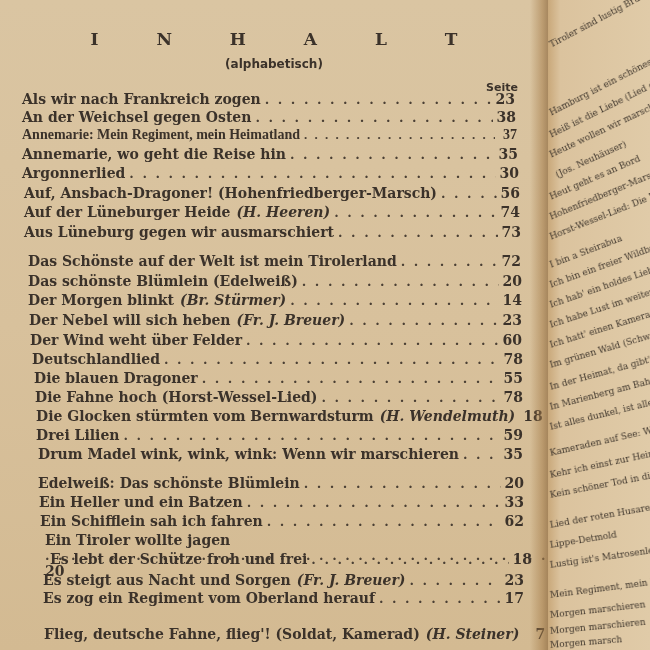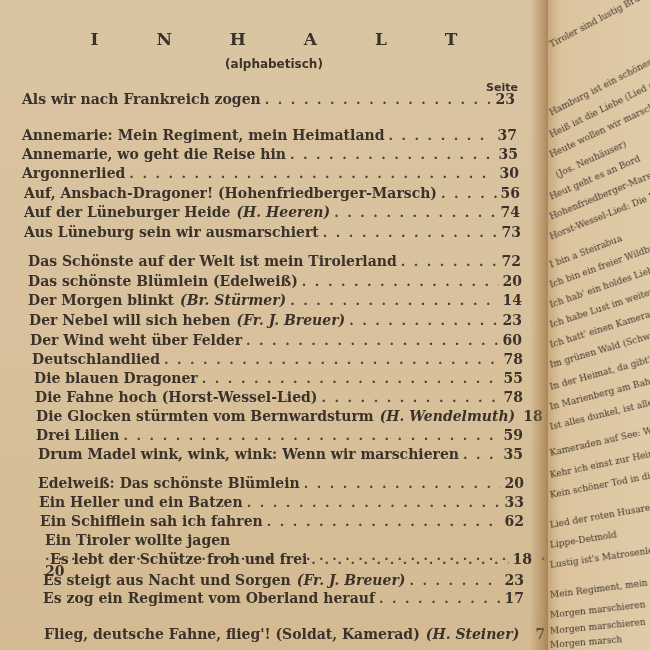--- a/index.html
+++ b/index.html
@@ -63,21 +63,26 @@
   <div class="title">I N H A L T</div>
   <div class="subtitle">(alphabetisch)</div>
   <div class="seite">Seite</div>
 
   <div class="toc-list" id="toc">
       <div class="toc-row" style="top: 91px; left: 22px; width: 493px;">
         <span class="toc-title">Als wir nach Frankreich zogen</span>
         <span class="toc-dots"></span>
         <span class="toc-page">23</span>
       </div>
-      <div class="toc-row" style="top: 127px; left: 22px; width: 495px;">
+      <div class="toc-row" style="top: 109px; left: 22px; width: 494px;">
+        <span class="toc-title">An der Weichsel gegen Osten</span>
+        <span class="toc-dots"></span>
+        <span class="toc-page">38</span>
+      </div>
+      <div class="toc-row" style="top: 127px; left: 22px; width: 495px; font-family: Liberation Serif, serif;">
         <span class="toc-title">Annemarie: Mein Regiment, mein Heimatland</span>
         <span class="toc-dots"></span>
         <span class="toc-page">37</span>
       </div>
       <div class="toc-row" style="top: 146px; left: 22px; width: 496px;">
         <span class="toc-title">Annemarie, wo geht die Reise hin</span>
         <span class="toc-dots"></span>
         <span class="toc-page">35</span>
       </div>
       <div class="toc-row" style="top: 165px; left: 22px; width: 497px;">
@@ -90,21 +95,21 @@
         <span class="toc-dots"></span>
         <span class="toc-page">56</span>
       </div>
       <div class="toc-row" style="top: 204px; left: 24px; width: 496px;">
         <span class="toc-title">Auf der Lüneburger Heide</span>
         <span class="toc-author">(H. Heeren)</span>
         <span class="toc-dots"></span>
         <span class="toc-page">74</span>
       </div>
       <div class="toc-row" style="top: 224px; left: 24px; width: 497px;">
-        <span class="toc-title">Aus Lüneburg sein wir ausmarschiert</span>
+        <span class="toc-title">Aus Lüneburg gegen wir ausmarschiert</span>
         <span class="toc-dots"></span>
         <span class="toc-page">73</span>
       </div>
       <div class="toc-row" style="top: 253px; left: 28px; width: 493px;">
         <span class="toc-title">Das Schönste auf der Welt ist mein Tirolerland</span>
         <span class="toc-dots"></span>
         <span class="toc-page">72</span>
       </div>
       <div class="toc-row" style="top: 273px; left: 28px; width: 494px;">
         <span class="toc-title">Das schönste Blümlein (Edelweiß)</span>

